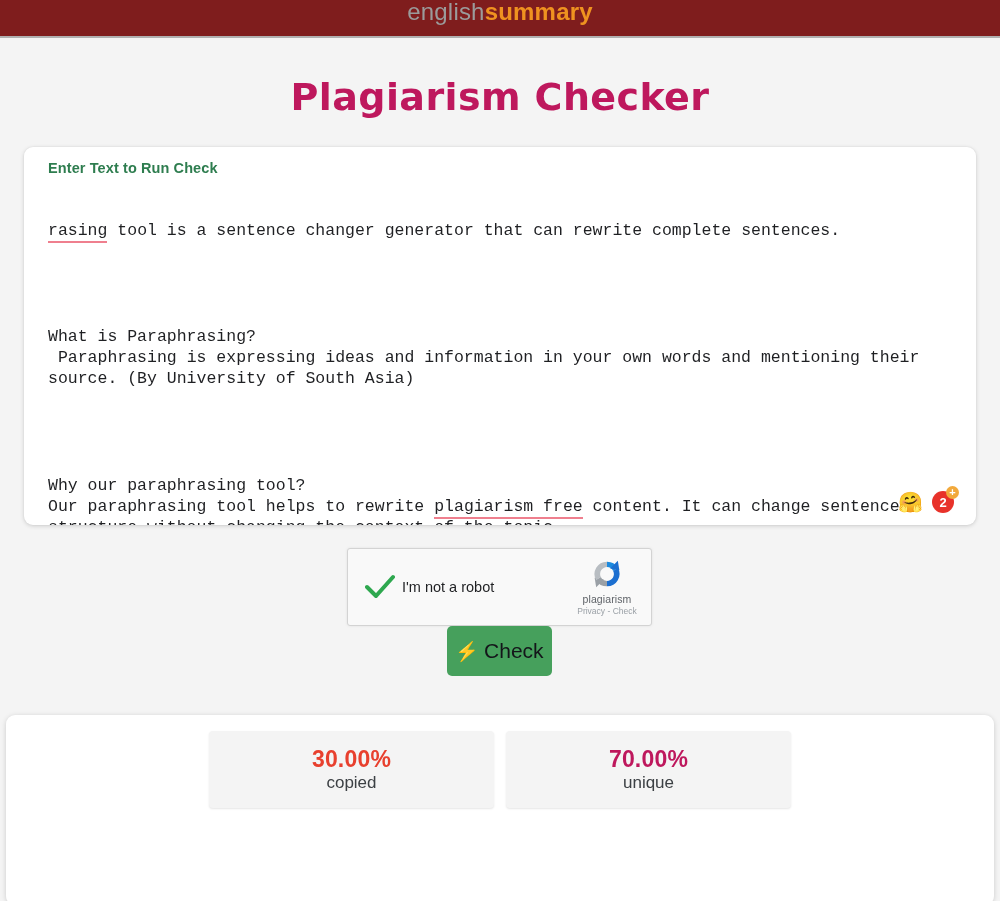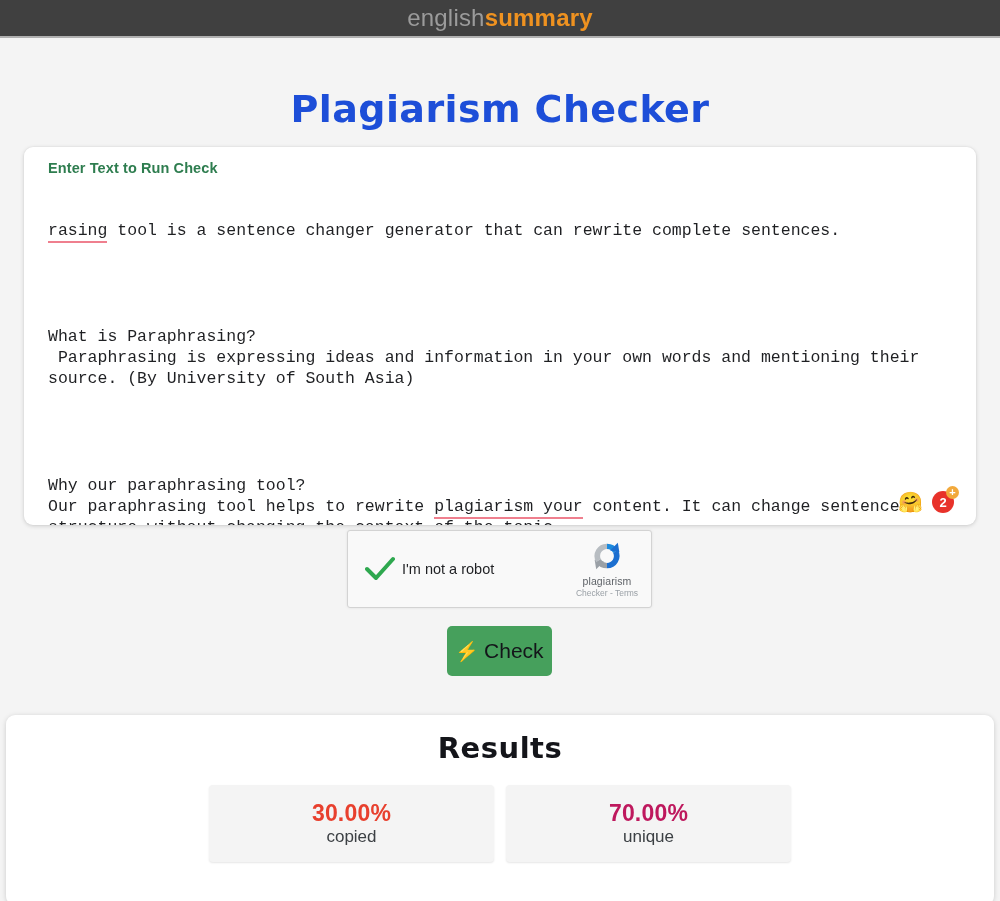--- a/index.html
+++ b/index.html
@@ -12,42 +12,41 @@
     height: 901px;
     background: #f4f4f4;
     font-family: "Liberation Sans", sans-serif;
     overflow: hidden;
     position: relative;
   }
 
   
   .site-header {
     height: 38px;
-    background: #404040;
+    background: #7f1d1d;
     border-bottom: 2px solid #b0b0b0;
     display: flex;
-    align-items: center;
     justify-content: center;
     position: relative;
   }
   .logo {
     font-size: 24px;
     letter-spacing: .2px;
     line-height: 1;
   }
   .logo .logo-a { color: #9b9b9b; font-weight: 400; }
   .logo .logo-b { color: #ef9220; font-weight: 700; }
 
   
   .page-title {
     text-align: center;
     font-size: 38px;
     font-weight: 700;
-    color: #1d4ed8;
-    margin: 16px;
+    color: #be185d;
+    margin: 4px;
     padding: 33px 0 0 0;
     letter-spacing: .4px;
     font-family: "DejaVu Sans", sans-serif;
   }
 
   
   .editor-card {
     position: absolute;
     left: 24px;
     top: 147px;
@@ -132,21 +131,21 @@
     display: flex;
     align-items: center;
     justify-content: center;
     line-height: 1;
   }
 
   
   .recaptcha {
     position: absolute;
     left: 347px;
-    top: 530px;
+    top: 548px;
     width: 305px;
     height: 78px;
     background: #f9f9f9;
     border: 1px solid #d3d3d3;
     border-radius: 3px;
     box-shadow: 0 0 3px rgba(0,0,0,.08);
     display: flex;
     align-items: center;
   }
   .rc-check {
@@ -265,21 +264,21 @@
 <h1 class="page-title">Plagiarism Checker</h1>
 
 <div class="editor-card">
   <div class="editor-label">Enter Text to Run Check</div>
 
   <div class="editor-body">
     <p><span class="spell-err">rasing</span><span> tool is a sentence changer generator that can rewrite complete sentences.</span></p>
 
     <p><span>What is Paraphrasing?</span><br><span> Paraphrasing is expressing ideas and information in your own words and mentioning their source. (By University of South Asia)</span></p>
 
-    <p><span>Why our paraphrasing tool?</span><br><span>Our paraphrasing tool helps to rewrite </span><span class="grammar-hl">plagiarism your</span><span> content. It can change sentence structure without changing the context of the topic.</span></p>
+    <p><span>Why our paraphrasing tool?</span><br><span>Our paraphrasing tool helps to rewrite </span><span class="grammar-hl">plagiarism free</span><span> content. It can change sentence structure without changing the context of the topic.</span></p>
 
     
 
     
   </div>
 
   <div class="editor-badges">
     <span class="emoji-hug">🤗</span>
     <span class="count-badge">
       <span class="circle">2</span>
@@ -298,31 +297,30 @@
   <div class="rc-brand">
     <svg class="rc-logo" width="34" height="34" viewBox="0 0 44 44">
       <path d="M22 6 A16 16 0 0 1 36 14 L30 18 A9 9 0 0 0 22 13 Z" fill="#1c8ade"></path>
       <path d="M36 5 L38 17 L26 15 Z" fill="#1c6fd0"></path>
       <path d="M22 38 A16 16 0 0 1 8 30 L14 26 A9 9 0 0 0 22 31 Z" fill="#9aa0a6"></path>
       <path d="M8 39 L6 27 L18 29 Z" fill="#9aa0a6"></path>
       <path d="M36 14 A16 16 0 0 1 22 38 L22 31 A9 9 0 0 0 30 18 Z" fill="#1c6fd0"></path>
       <path d="M8 30 A16 16 0 0 1 22 6 L22 13 A9 9 0 0 0 14 26 Z" fill="#b8bdc2"></path>
     </svg>
     <div class="rc-name">plagiarism</div>
-    <div class="rc-legal">Checker - Terms</div>
+    <div class="rc-legal">Privacy - Check</div>
   </div>
 </div>
 
 <button class="check-btn">
   <span class="bolt">⚡</span>
   <span>Check</span>
 </button>
 
 <div class="results-card">
-  <div class="results-title">Results</div>
   <div class="result-grid">
     <div class="result-box">
       <div class="result-pct copied">30.00%</div>
       <div class="result-lbl">copied</div>
     </div>
     <div class="result-box">
       <div class="result-pct unique">70.00%</div>
       <div class="result-lbl">unique</div>
     </div>
   </div>

